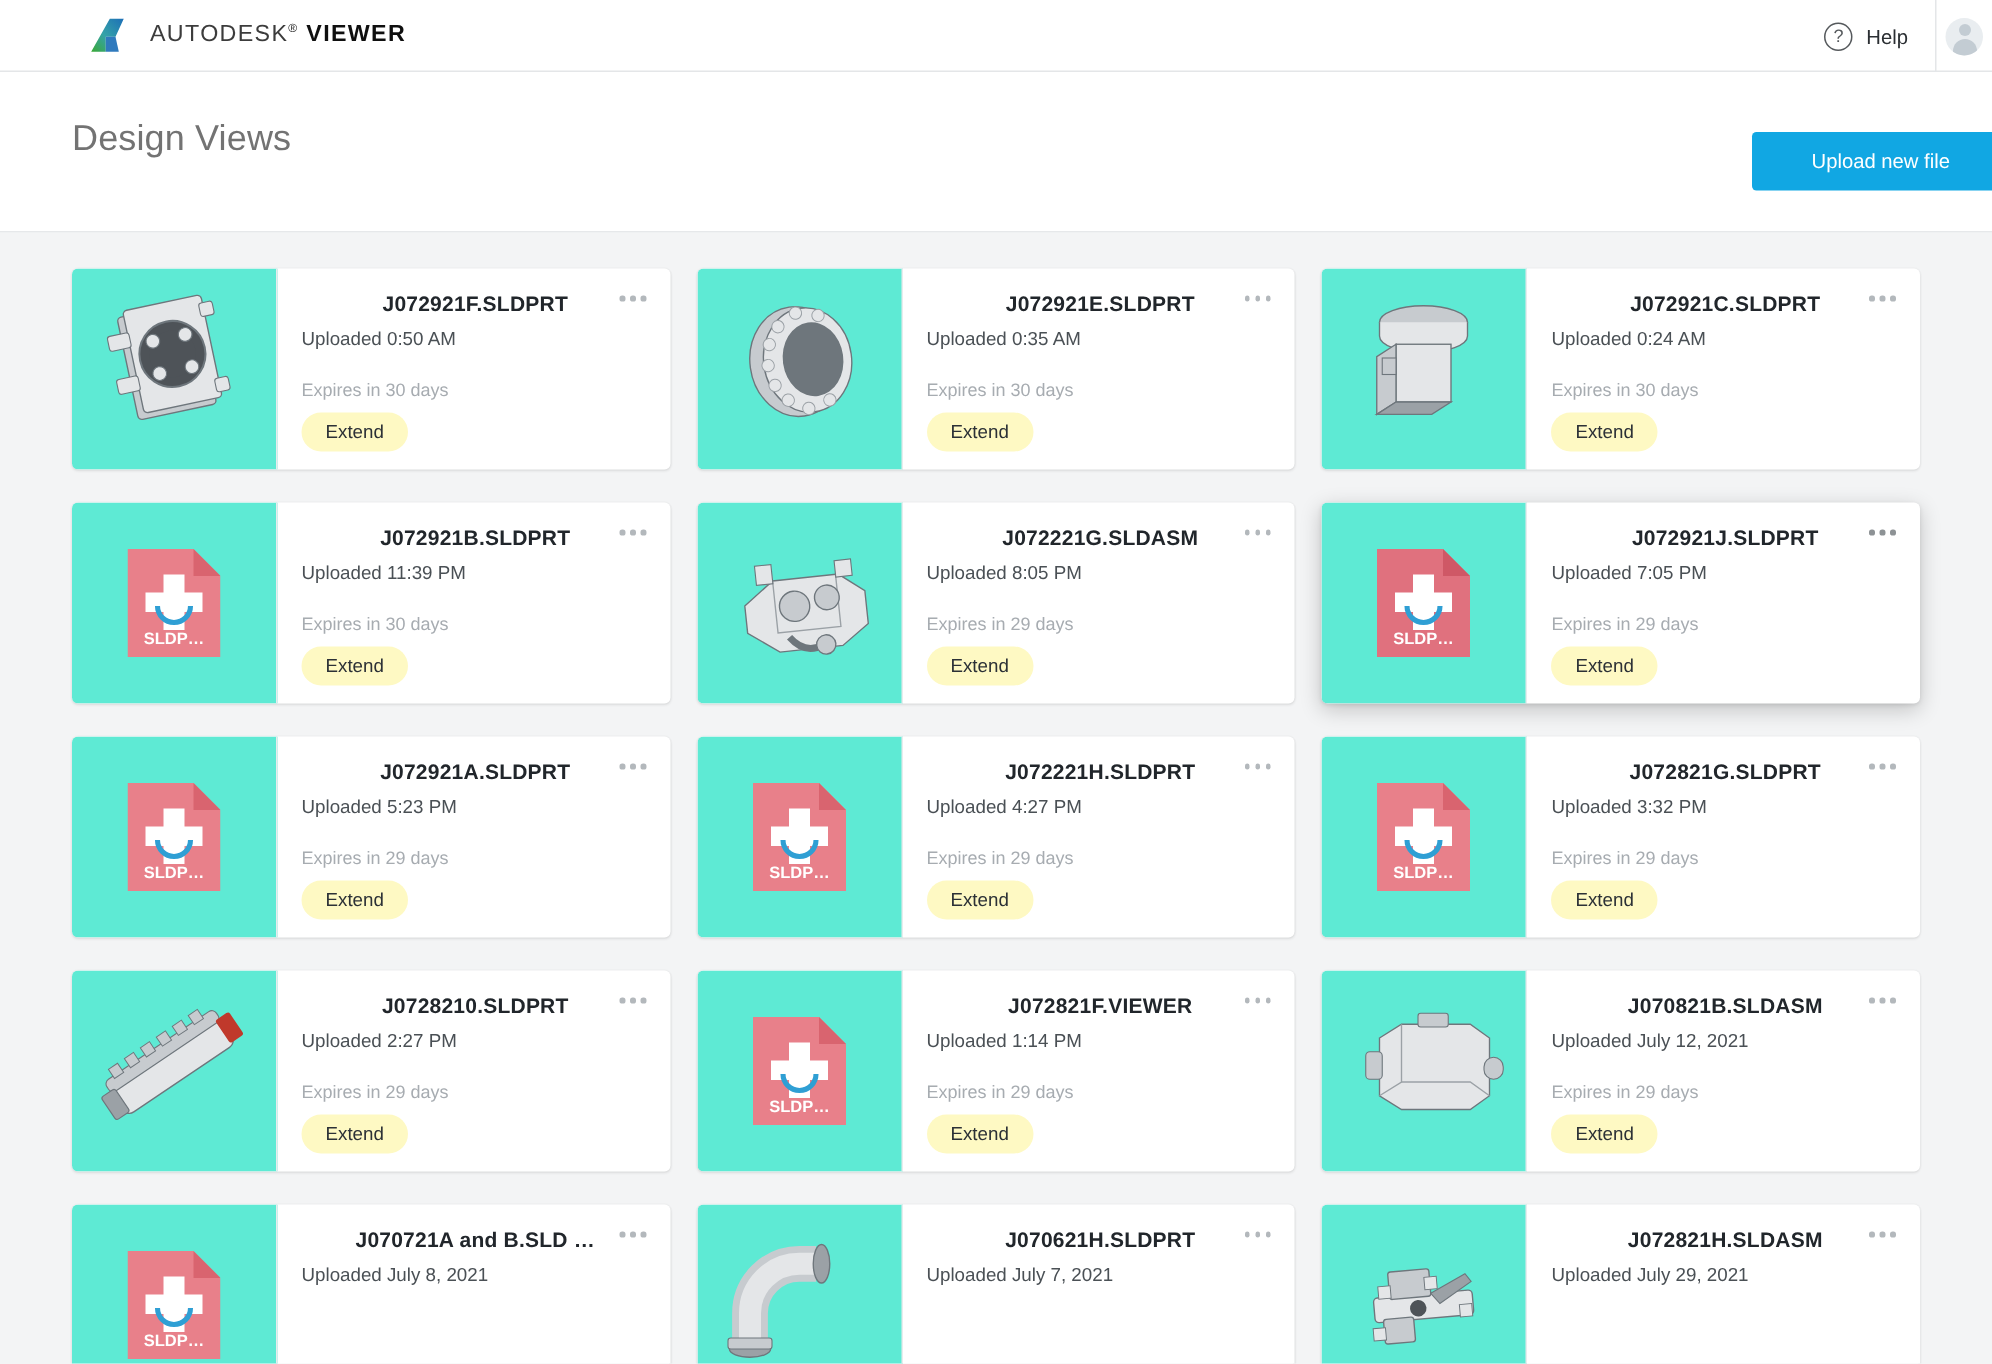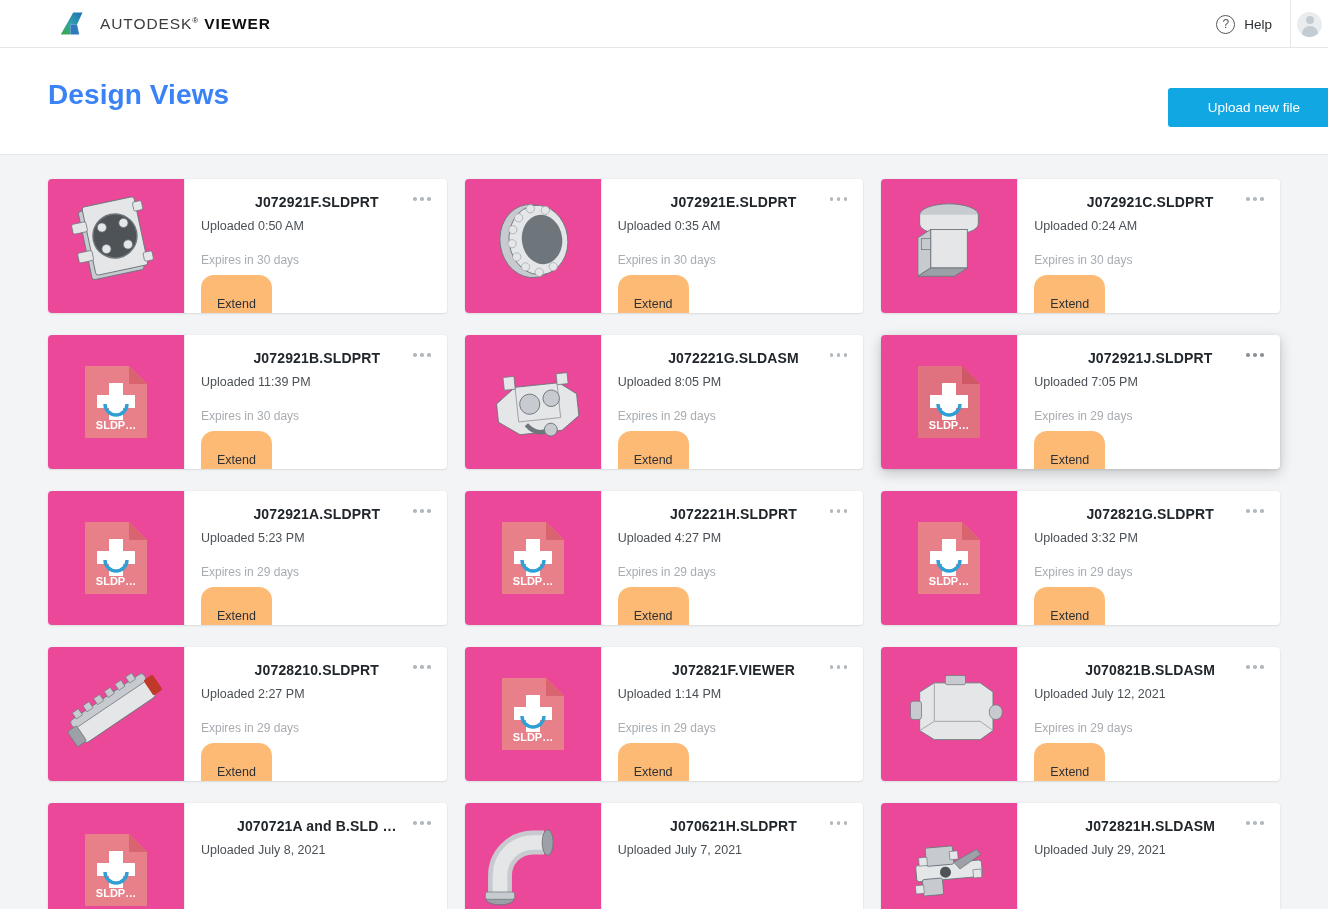--- a/index.html
+++ b/index.html
@@ -70,21 +70,21 @@
 
   
   .page-header {
     position: relative;
     height: 107px;
     background: #ffffff;
     border-bottom: 1px solid #e6e8ea;
   }
   .page-title {
     position: absolute; left: 48px; top: 31px;
-    font-size: 28px; font-weight: 700; color: #3b82f6;
+    font-size: 24px; font-weight: 400; color: #737373;
     letter-spacing: 0.1px;
   }
   .tabs {
     position: absolute; left: 540px; top: 50px;
     display: flex;
   }
   .tab {
     font-size: 14.5px; font-weight: 700;
     padding: 0 26px 20px 26px;
     cursor: pointer; white-space: nowrap;
@@ -116,41 +116,41 @@
     overflow: hidden;
     cursor: pointer;
   }
   .card.hovered {
     box-shadow: 0 4px 14px rgba(0,0,0,0.20), 0 1px 3px rgba(0,0,0,0.10);
   }
   .thumb {
     width: 137px; min-width: 137px;
     border-right: 1px solid #e9ebed;
     display: flex; align-items: center; justify-content: center;
-    background: #ec4899;
+    background: #5eead4;
   }
   .info { flex: 1; position: relative; padding: 15px 14px 0 16px; }
   .file-name {
     font-size: 14px; font-weight: 700; color: #21262b;
     letter-spacing: 0.15px; white-space: nowrap;
     overflow: hidden;
     text-align: center;
   }
   .uploaded {
     margin-top: 9px; font-size: 12.5px; color: #4a5055;
   }
   .expires {
     position: absolute; left: 16px; top: 74px;
     font-size: 12px; color: #a7acb1;
   }
   .extend-btn {
     position: absolute; left: 16px; top: 96px;
-    background: #fdba74; color: #2c3136;
+    background: #fef9c3; color: #2c3136;
     border: none; border-radius: 13px;
-    font-size: 12.5px; padding: 22px 16px;
+    font-size: 12.5px; padding: 6px 16px;
     cursor: pointer; font-family: "Liberation Sans", sans-serif;
   }
   .kebab {
     position: absolute; right: 16px; top: 14px;
     display: flex; gap: 3.5px; cursor: pointer;
     padding: 4px 0;
   }
   .kebab span {
     width: 3.5px; height: 3.5px; border-radius: 50%;
     background: #b3b8bc; display: block;

